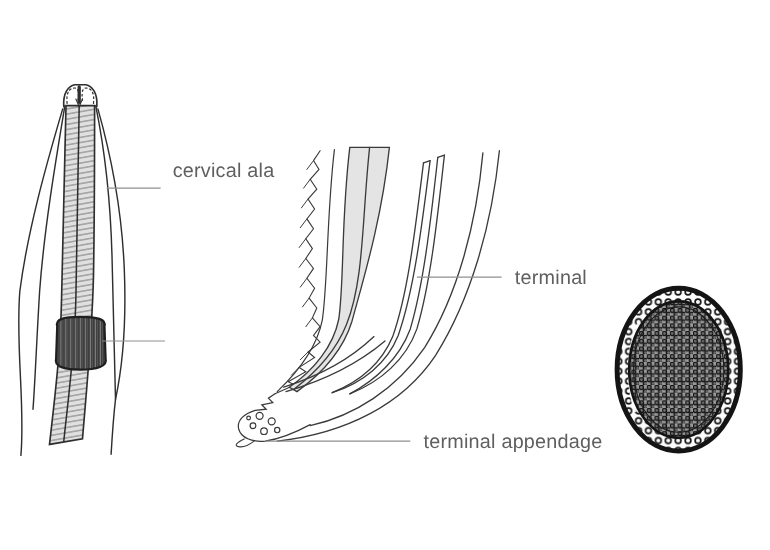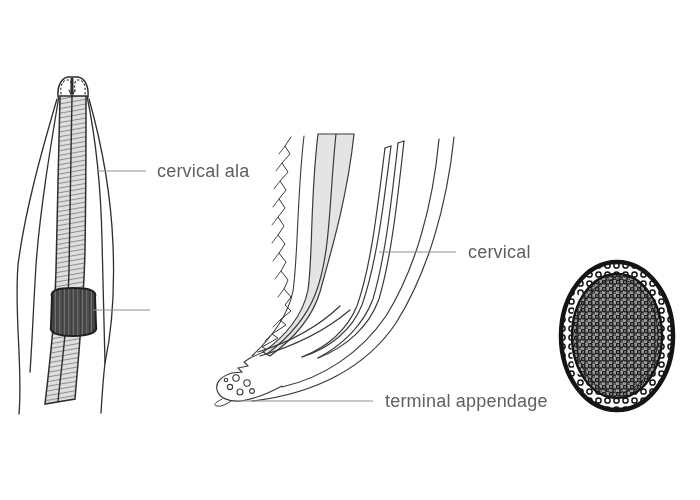--- a/index.html
+++ b/index.html
@@ -111,16 +111,16 @@
     </g>
 
     <g stroke="#8f8f8f" stroke-width="1.1">
       <line x1="97" y1="171" x2="146" y2="171"></line>
       <line x1="93" y1="310" x2="150" y2="310"></line>
       <line x1="379" y1="252" x2="456" y2="252"></line>
       <line x1="241" y1="401" x2="373" y2="401"></line>
     </g>
   </svg>
 
-  <span class="label" style="left:157px;top:160px">cervical ala</span>
-  <span class="label" style="left:468px;top:241px">cervical</span>
+  <span class="label" style="left:157px;top:144px">cervical ala</span>
+  <span class="label" style="left:468px;top:241px">terminal</span>
   <span class="label" style="left:385px;top:390px">terminal appendage</span>
 </div>
 
 </body></html>

